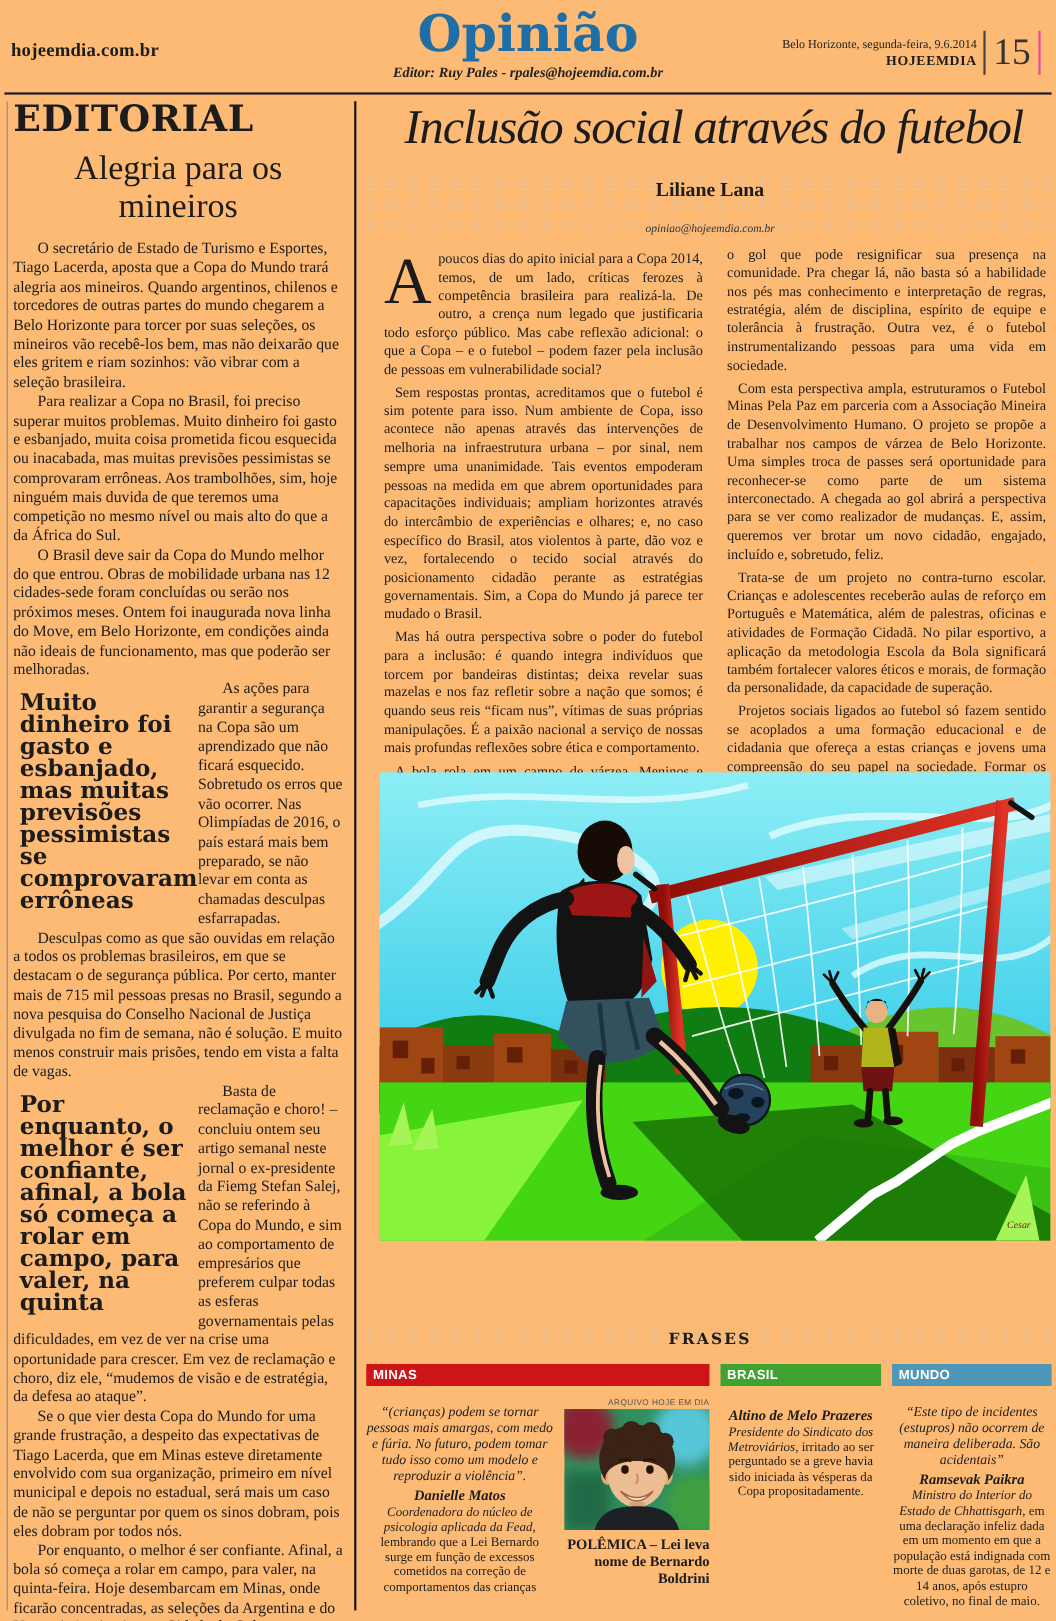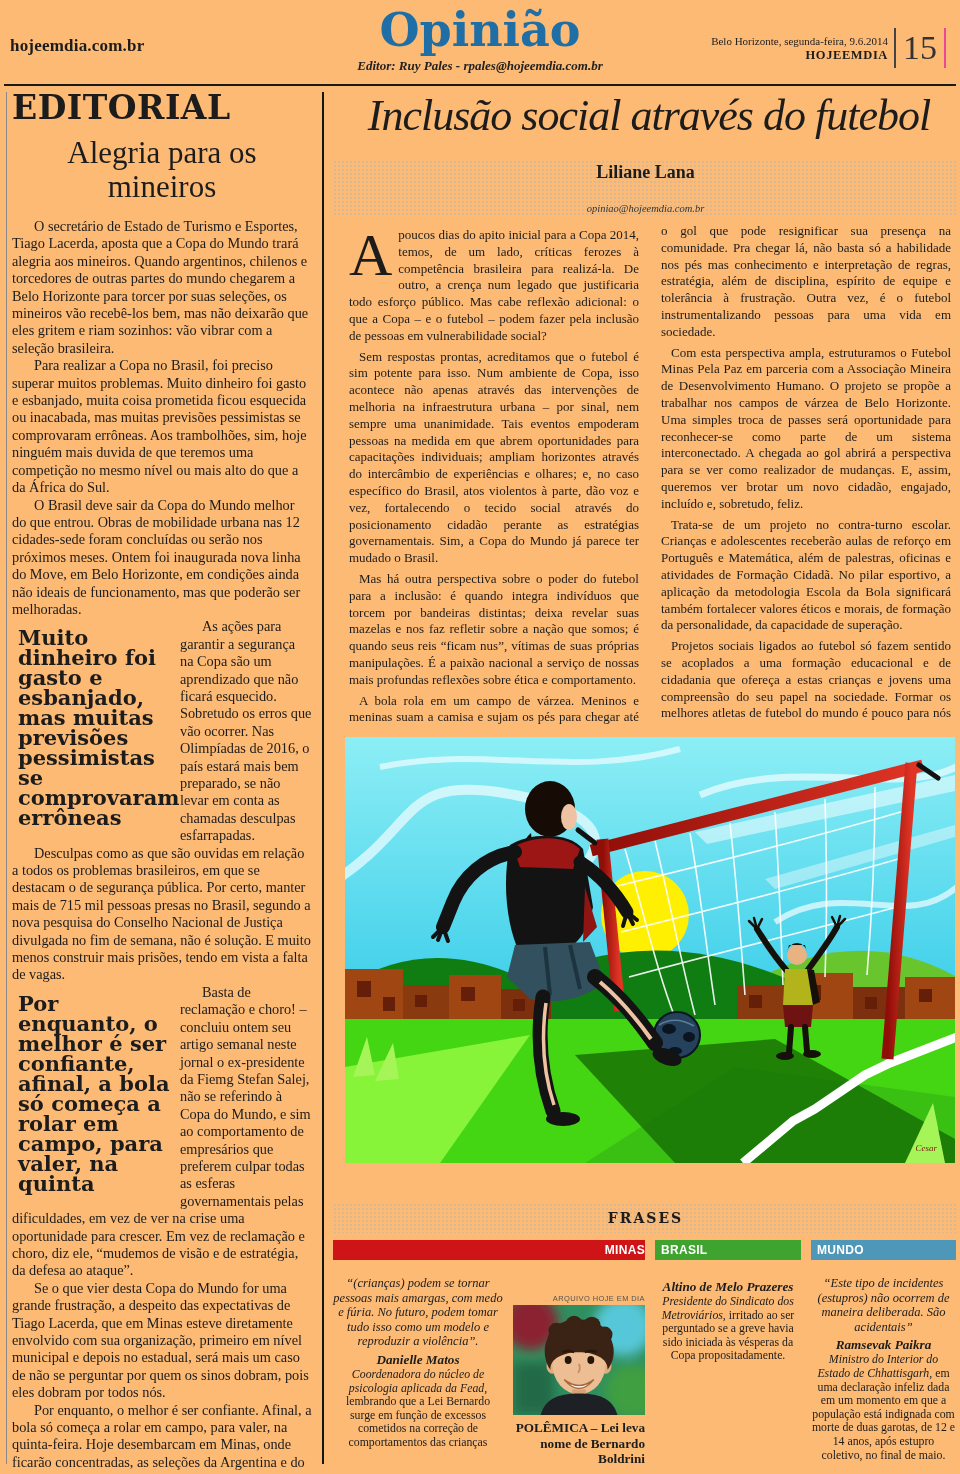--- a/index.html
+++ b/index.html
@@ -41,38 +41,38 @@
   .byline-name{font-size:18px;font-weight:800;}
   .byline-mail{font-size:10.5px;font-style:italic;color:#333;margin-top:1px;}
   .article-copy{position:absolute;top:133px;left:12px;width:610px;height:510px;
                 column-count:2;column-gap:14px;overflow:hidden;}
   .article-copy p{margin:4px;font-size:13px;line-height:16.8px;text-align:justify;text-indent:10px;}
   .article-copy p.first{text-indent:0;}
   .article-copy p.first::first-letter{float:left;font-size:60px;line-height:48px;padding:4px 6px 0 0;font-weight:400;}
   .signature{margin-top:2px;font-weight:700;font-style:italic;font-size:13px;line-height:16.8px;text-indent:0 !important;text-align:left !important;}
 
   
-  .illus{position:absolute;top:647px;left:12px;width:610px;height:322px;}
+  .illus{position:absolute;top:612px;left:12px;width:610px;height:322px;}
   .illus svg{display:block;width:610px;height:426px;}
 
   
   .frases{position:absolute;top:1113px;left:0;width:625px;}
   .frases-head{height:30px;display:flex;align-items:center;justify-content:center;
                font-family:"DejaVu Serif",serif;font-weight:800;font-size:14px;letter-spacing:2px;}
   .frases-grid{display:grid;grid-template-columns:170px 132px 146px 145px;column-gap:10px;margin-top:7px;}
   .cat-bar{height:20px;color:#fff;font-family:"Liberation Sans",sans-serif;font-weight:700;
            font-size:12px;letter-spacing:.3px;padding:3px 0 0 6px;box-sizing:border-box;}
-  .bar-minas{grid-column:1 / span 2;text-align:right;}
+  .bar-minas{grid-column:1 / span 2;}
   .quote-col{margin-top:16px;text-align:center;}
   .q-text{margin:0;font-style:italic;font-size:12.5px;line-height:14.6px;}
   .q-name{margin:3px 0 0 0;font-style:italic;font-weight:800;font-size:13.2px;line-height:15px;}
   .q-attr{margin:1px 0 0 0;font-size:11.8px;line-height:13.6px;}
   .q-role{font-style:italic;}
   .photo-col{margin-top:10px;text-align:right;}
-  .photo-credit{font-family:"Liberation Sans",sans-serif;font-size:7.5px;letter-spacing:.4px;color:#555;margin-bottom:2px;margin-top:24px;}
+  .photo-credit{font-family:"Liberation Sans",sans-serif;font-size:7.5px;letter-spacing:.4px;color:#555;margin-bottom:2px;}
   .photo-frame svg{display:block;width:132px;height:110px;}
   .photo-caption{margin-top:5px;font-weight:800;font-size:13.2px;line-height:15.5px;}
 </style>
 </head>
 <body>
 
 <div class="page">
 
   <div class="hdr">
     <div class="site">hojeemdia.com.br</div>

